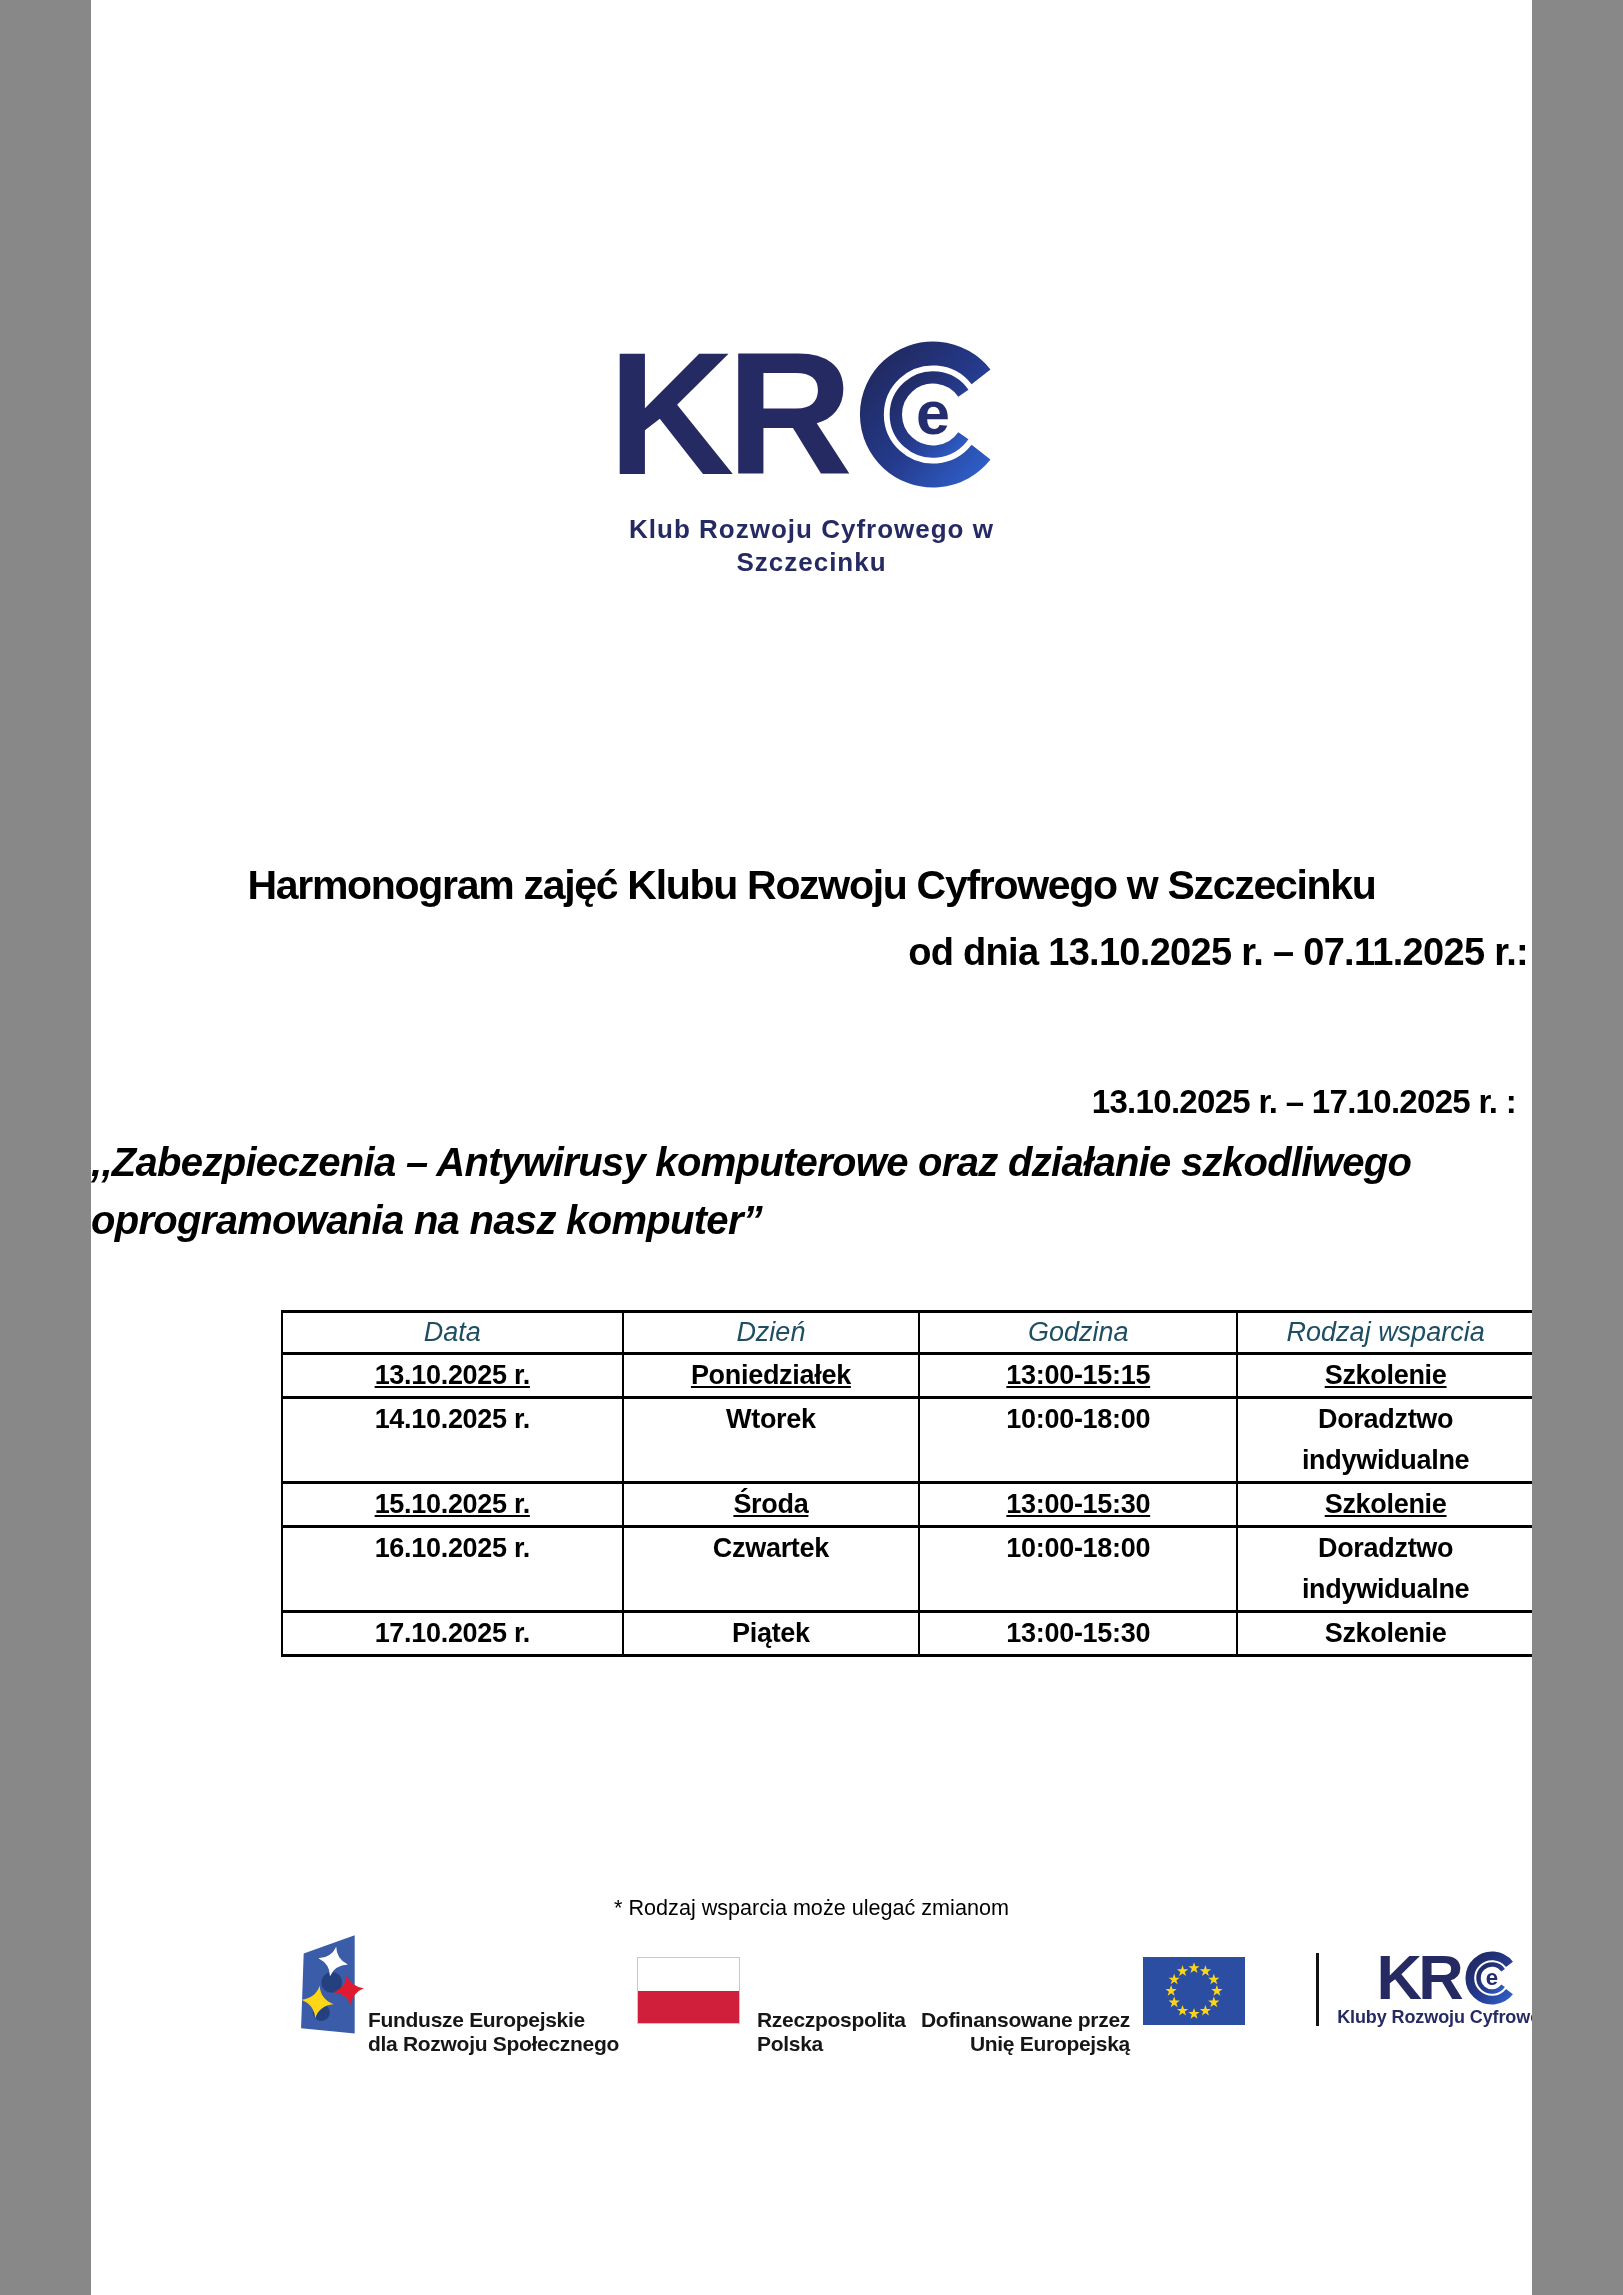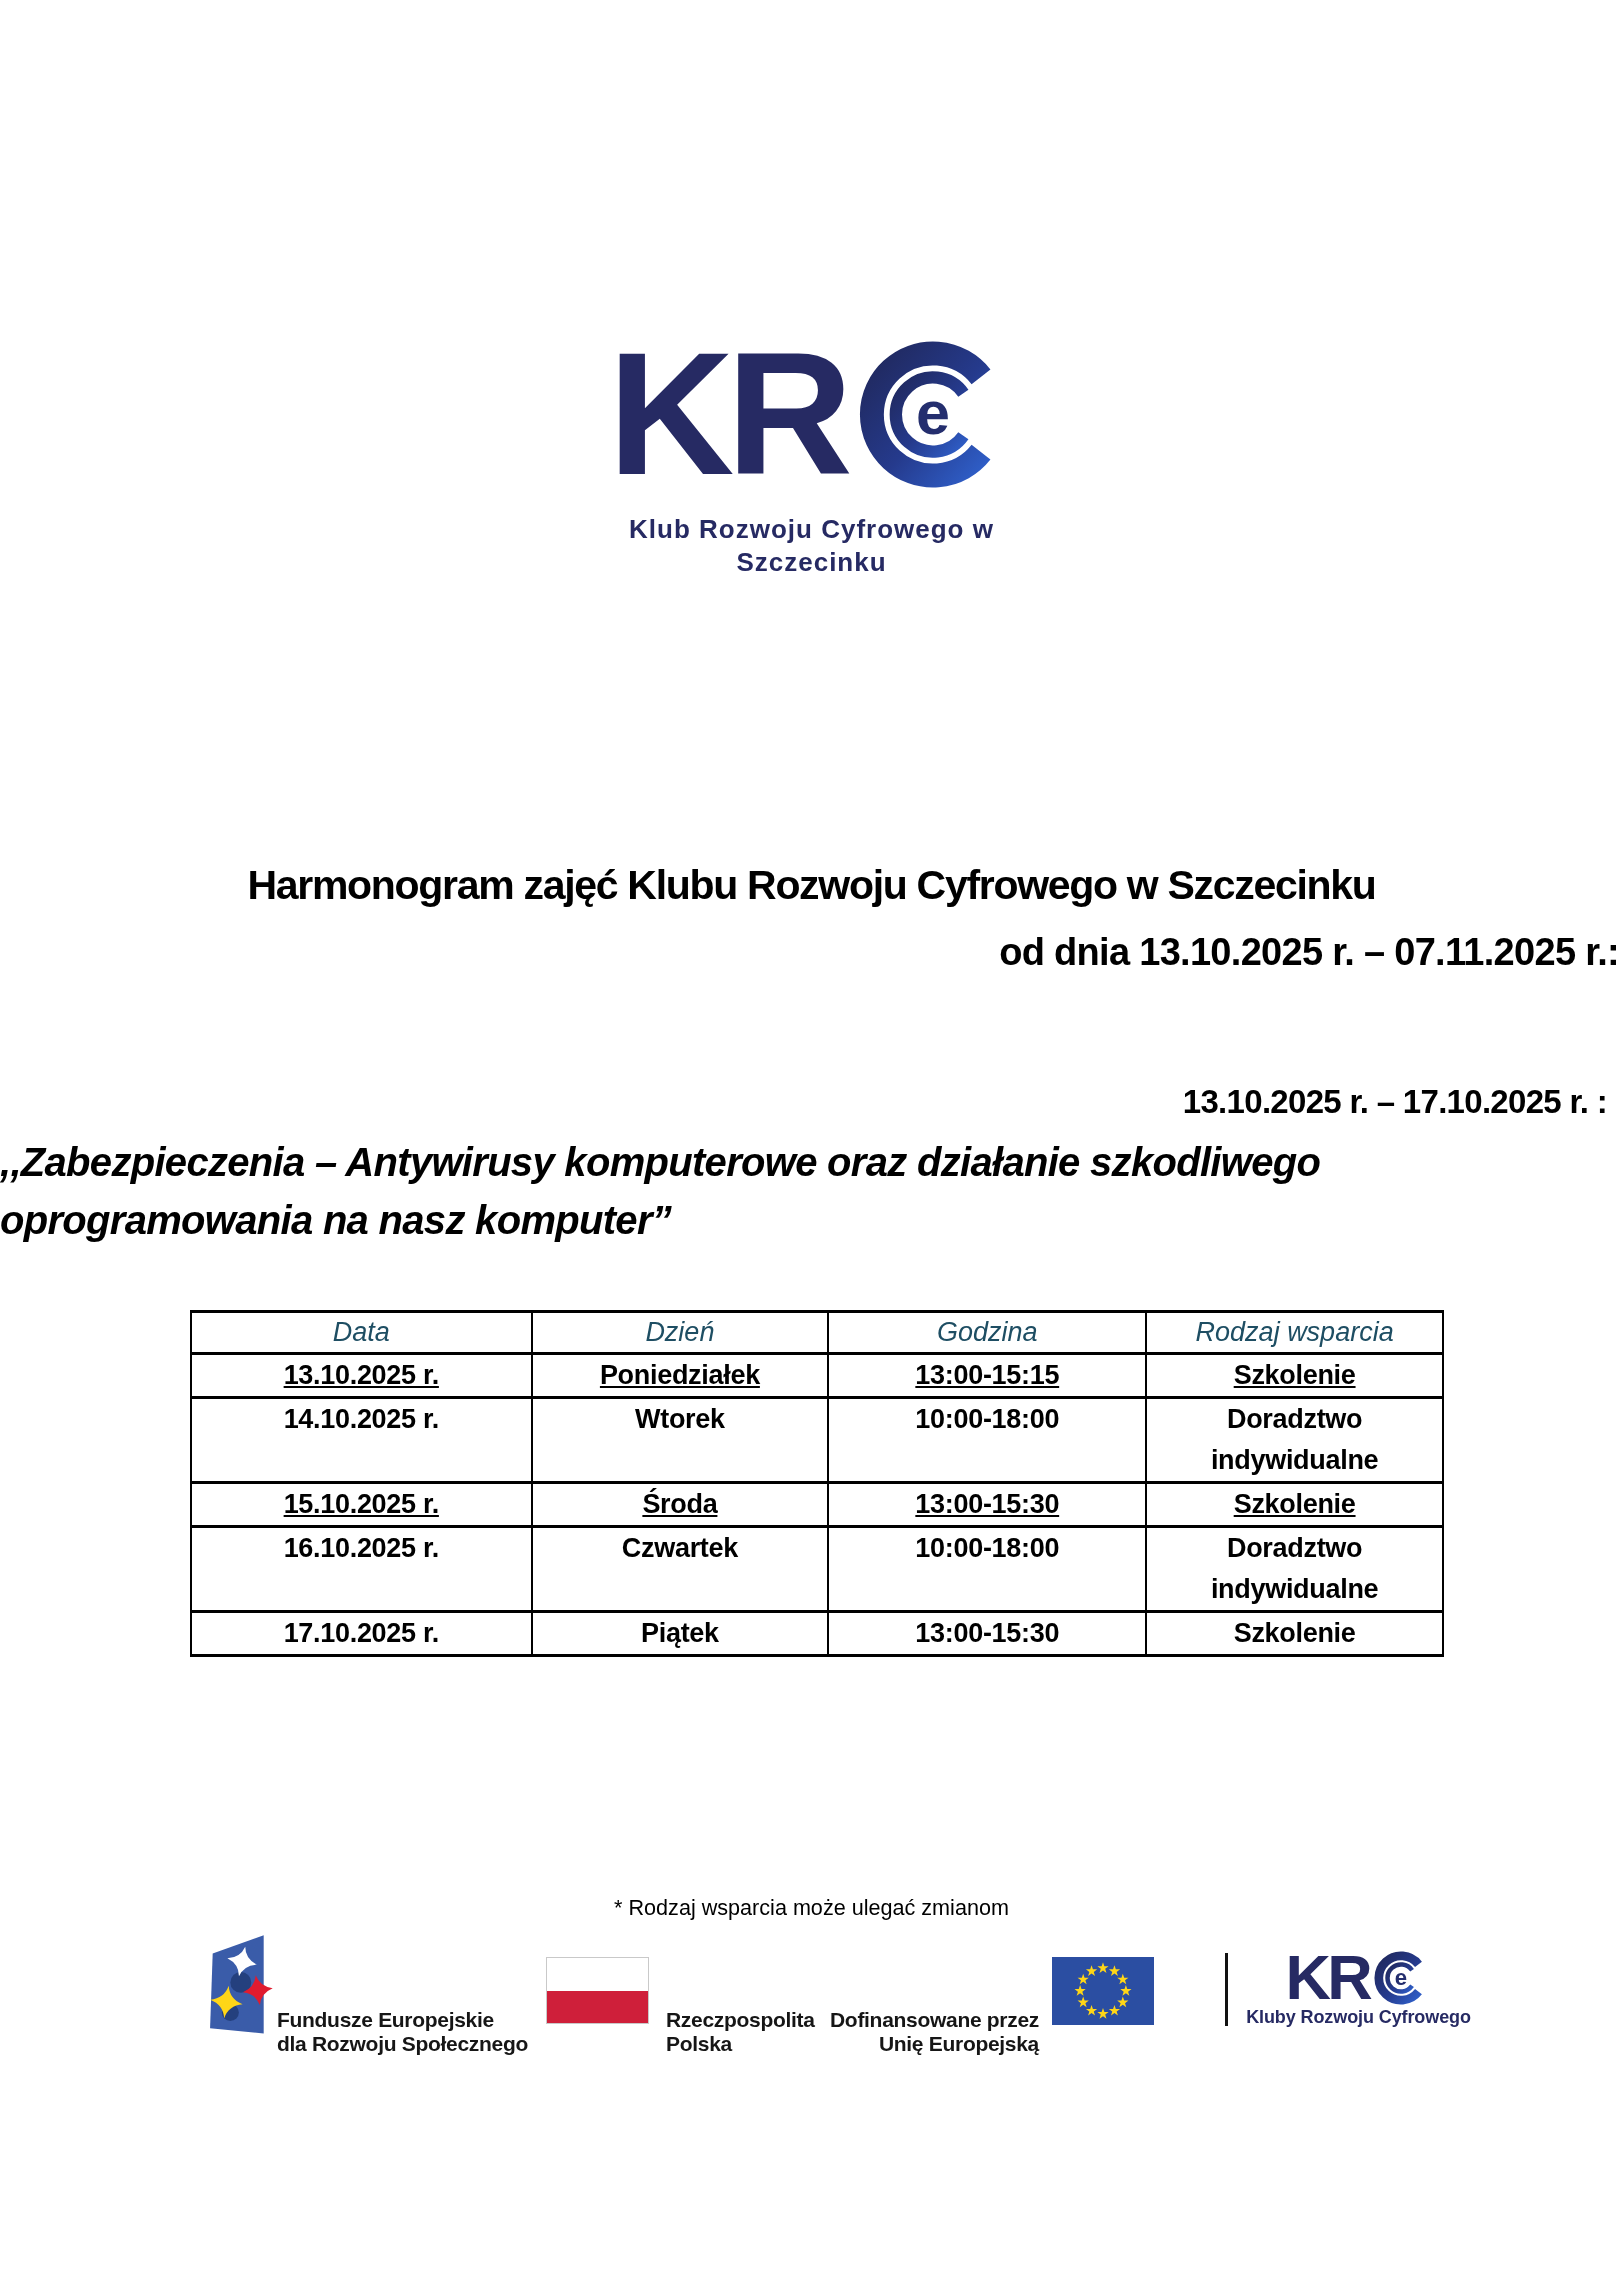--- a/index.html
+++ b/index.html
@@ -1,17 +1,17 @@
 <!DOCTYPE html>
 <html style="font-size:10.5px"><head>
 <meta charset="utf-8">
 <style>
   html,body { margin:0; padding:0; background:#888; }
   .page {
-    position:relative; width:1623px; height:2295px; background:#ffffff;
+    position:relative; width:1441px; height:2295px; background:#ffffff;
     font-family:"Liberation Sans", sans-serif; color:#000; overflow:hidden;
     margin:0 auto;
   }
   .abs { position:absolute; }
 
   
   .logo-top { left:50%; top:322px; transform:translateX(-50%);
     display:flex; flex-direction:column; align-items:center; }
   .logo-row { display:flex; align-items:center; gap:5.2px; }
   .logo-letters { font-weight:bold; color:#262a63; font-size:175px; line-height:183px;

